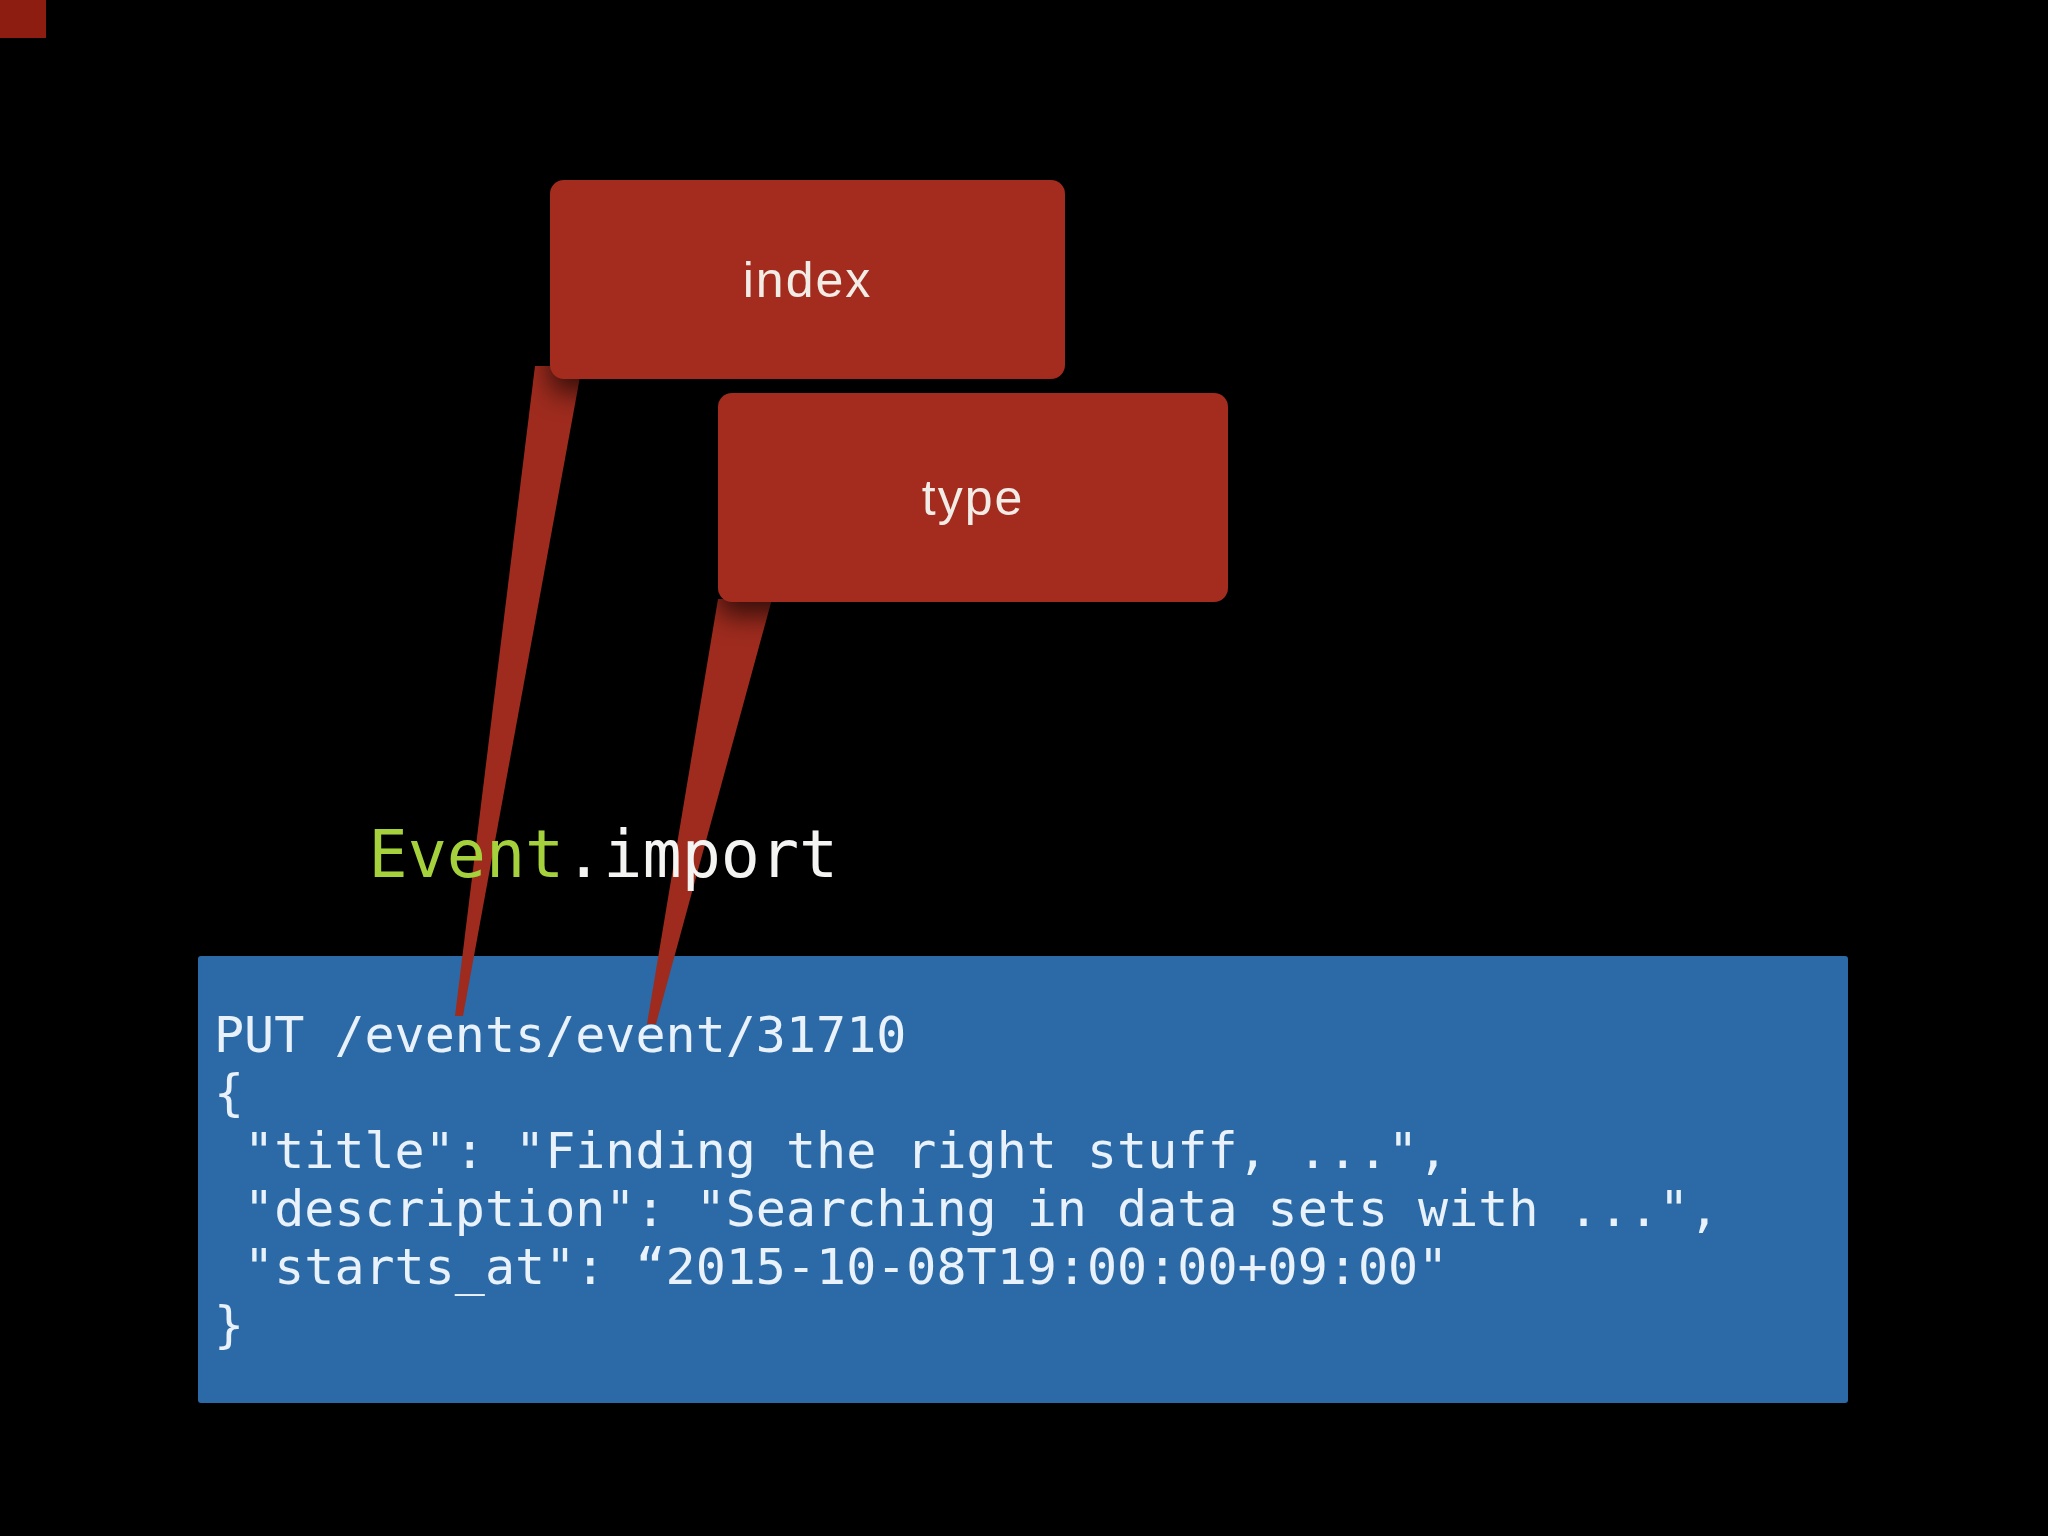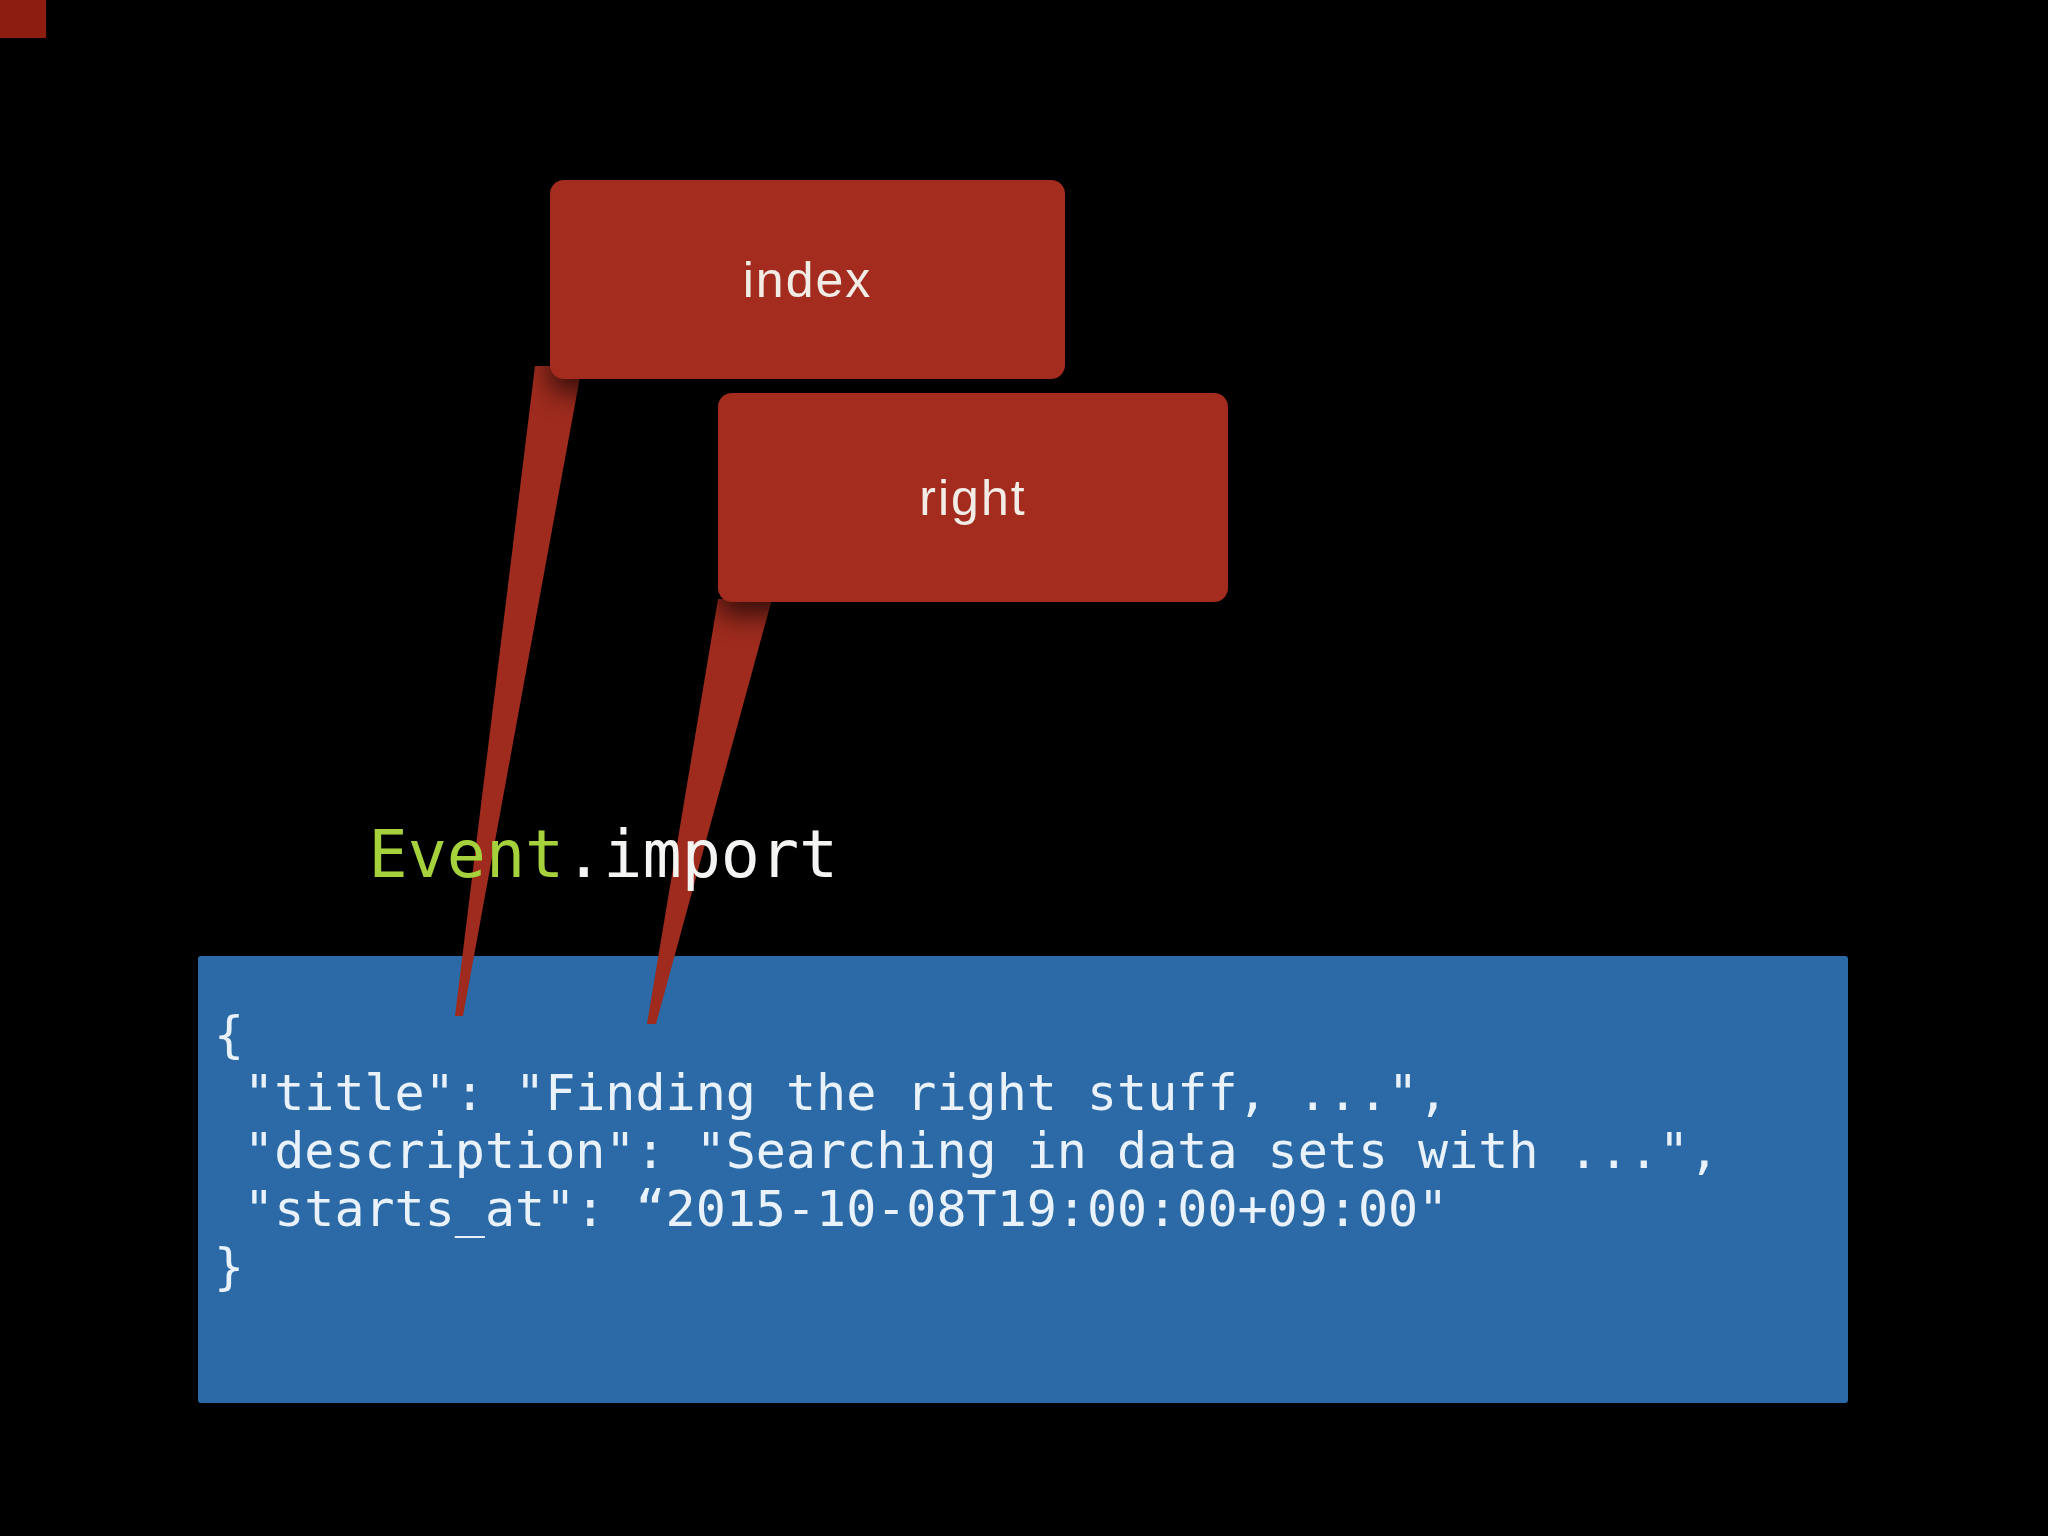--- a/index.html
+++ b/index.html
@@ -77,32 +77,33 @@
 <div class="slide">
 
   <div class="corner-mark" style="background-color: rgb(140, 29, 16);"></div>
 
   <svg class="tails" viewBox="0 0 2048 1536" xmlns="http://www.w3.org/2000/svg">
     <polygon points="535,366 582,366 463,1016 455,1016" fill="#9e2b1e"></polygon>
     <polygon points="718,599 772,599 656,1024 647,1024" fill="#9e2b1e"></polygon>
   </svg>
 
   <div class="code-panel" style="background-color: rgb(43, 106, 166);">
+    <div class="code-line">PUT /events/event/31710</div>
     <div class="code-line">{</div>
     <div class="code-line"> "title": "Finding the right stuff, ...",</div>
     <div class="code-line"> "description": "Searching in data sets with ...",</div>
     <div class="code-line"> "starts_at": “2015-10-08T19:00:00+09:00"</div>
     <div class="code-line">}</div>
   </div>
 
   <div class="callout callout-index" style="background-color: rgb(163, 44, 31);">
     <span class="callout-label">index</span>
   </div>
 
   <div class="callout callout-type" style="background-color: rgb(163, 44, 31);">
-    <span class="callout-label">right</span>
+    <span class="callout-label">type</span>
   </div>
 
   <div class="heading">
     <span style="color: rgb(165, 210, 60);">Event</span><span style="color: rgb(244, 244, 242);">.</span><span style="color: rgb(244, 244, 242);">import</span>
   </div>
 
 </div>
 
 </body></html>

